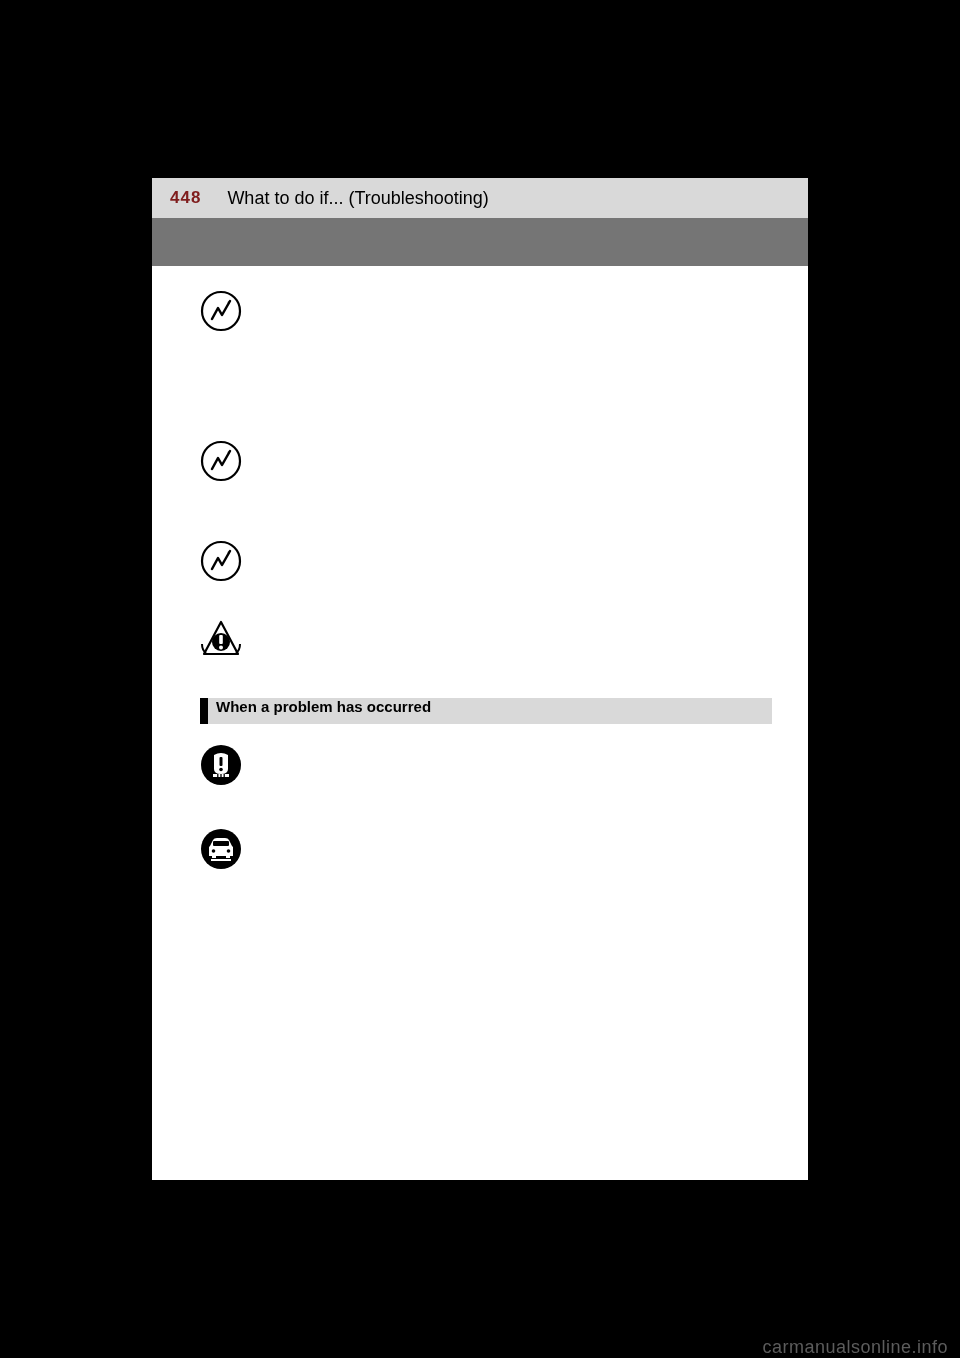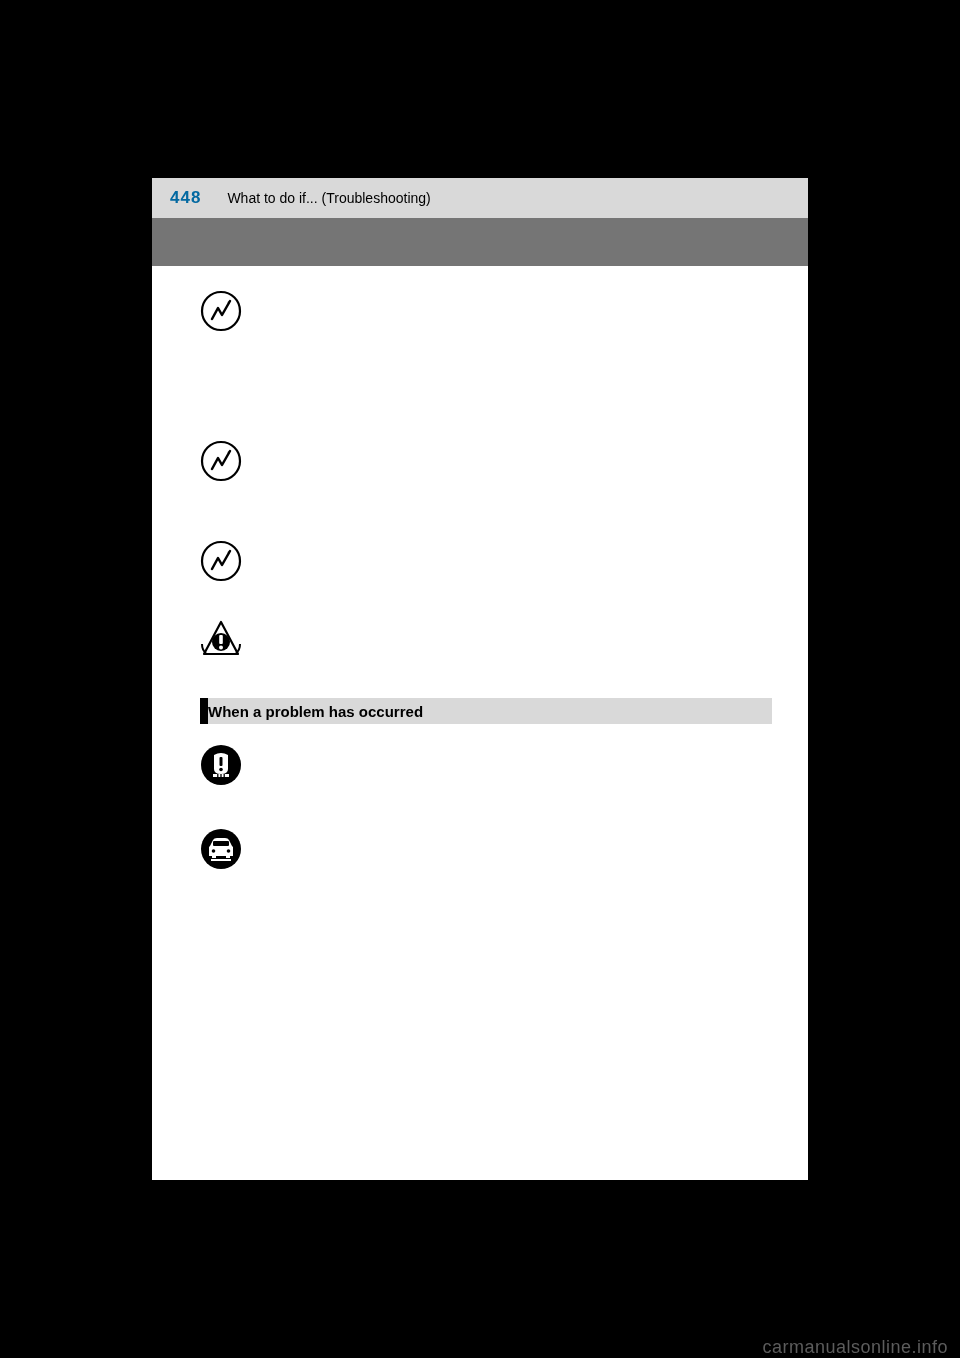--- a/index.html
+++ b/index.html
@@ -22,26 +22,26 @@
       width: 100%;
       height: 40px;
       background: #d9d9d9;
       display: flex;
       align-items: center;
       padding-left: 18px;
     }
     .page-num {
       font-weight: bold;
       font-size: 17px;
-      color: #0369a1;
+      color: #7f1d1d;
       letter-spacing: 1px;
       margin-right: 26px;
     }
     .header-title {
-      font-size: 14px;
+      font-size: 18px;
       color: #000;
     }
     .gray-bar {
       width: 100%;
       height: 48px;
       background: #757575;
     }
     .content {
       padding: 24px 0 0 0;
     }
@@ -64,21 +64,21 @@
     .item-body {
       flex: 1;
       padding-top: 2px;
     }
     .section-header {
       margin: 4px 36px 20px 48px;
       background: #d9d9d9;
       border-left: 8px solid #000;
       height: 26px;
       display: flex;
-      align-items: center;
+      padding-left: 8px;
       font-weight: bold;
       font-size: 15px;
     }
     .watermark {
       position: absolute;
       right: 12px;
       bottom: 0;
       color: #5c5c5c;
       font-size: 18px;
       font-family: Arial, sans-serif;

